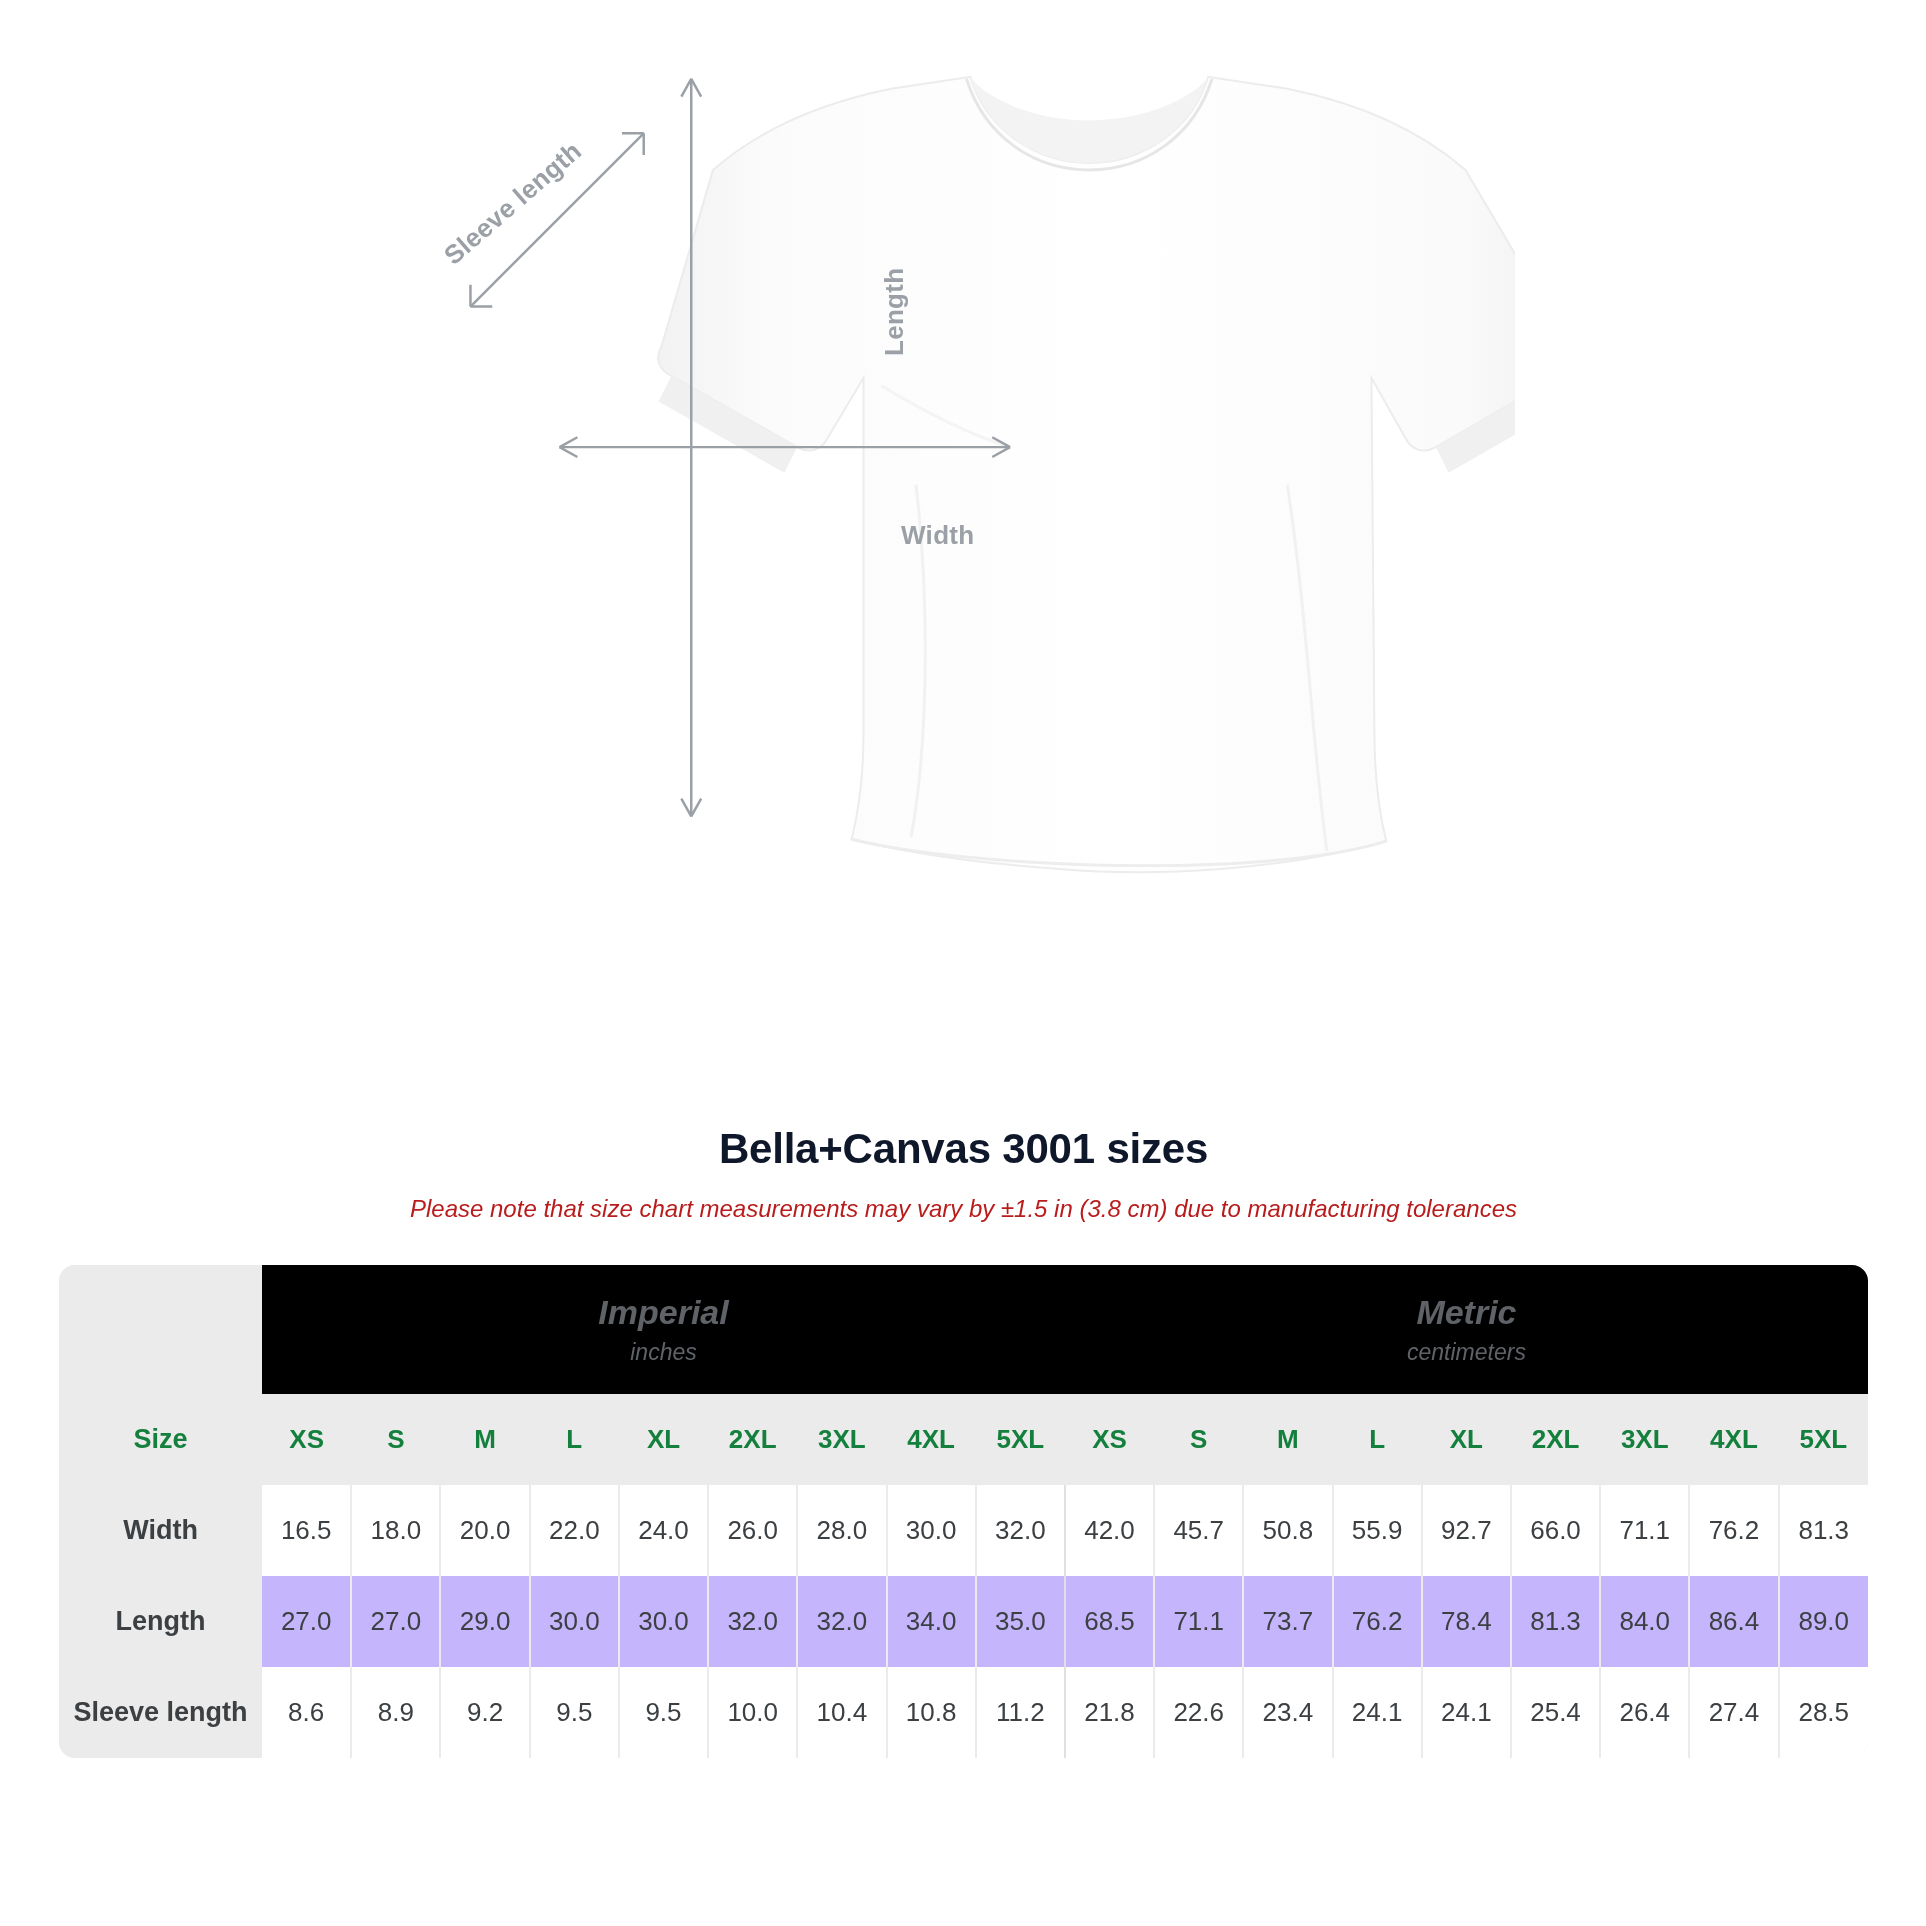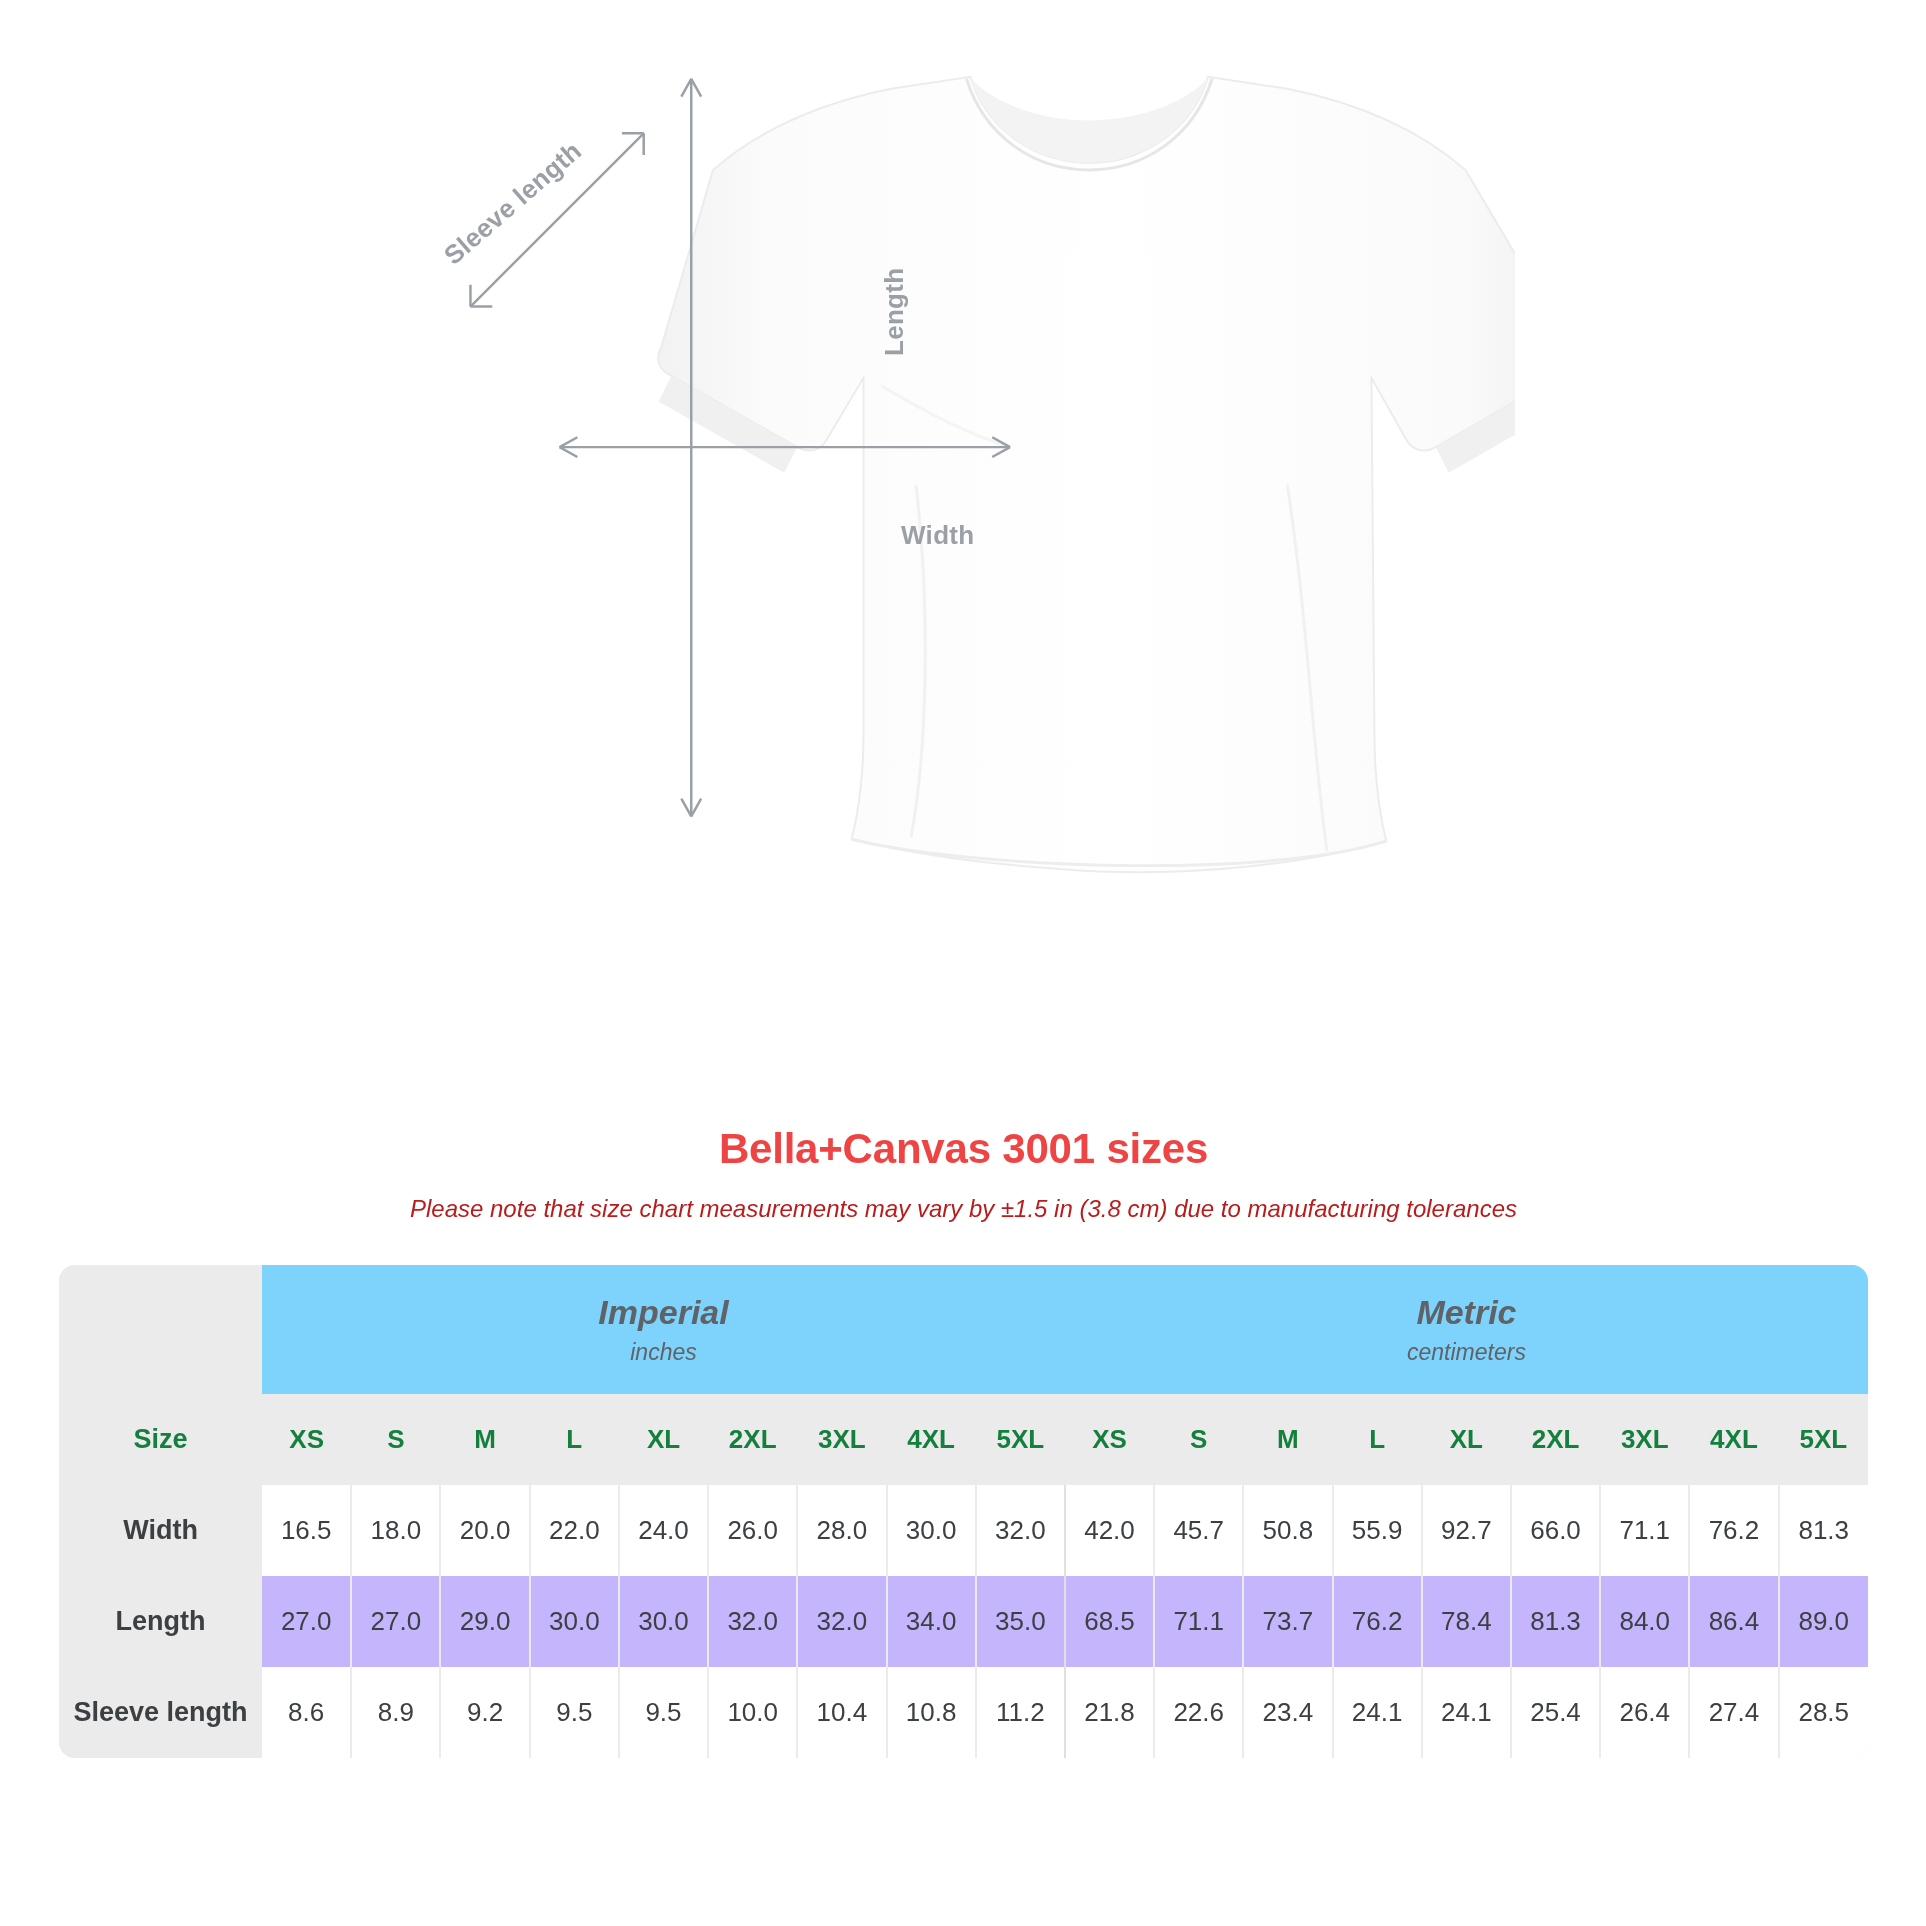--- a/index.html
+++ b/index.html
@@ -61,21 +61,21 @@
   }
 
   
   .title-block {
     text-align: center;
     margin-top: 10px;
   }
   .chart-title {
     font-size: 42px;
     font-weight: bold;
-    color: #ef4444;
+    color: #0f172a;
     margin: 16px;
     letter-spacing: -0.2px;
   }
   .chart-note {
     font-size: 24px;
     font-style: italic;
     color: #b91c1c;
     margin-top: 22px;
   }
 
@@ -95,21 +95,21 @@
   table.size-table th {
     text-align: center;
     vertical-align: middle;
     font-size: 25px;
     color: #3c4043;
     border: none;
     padding: 0;
   }
   .unit-head {
     height: 129px;
-    background: #7dd3fc;
+    background: #000000;
   }
   .unit-head .unit-name {
     font-size: 34px;
     font-style: italic;
     font-weight: bold;
     color: #5f6368;
     display: block;
     line-height: 1.15;
   }
   .unit-head .unit-sub {

